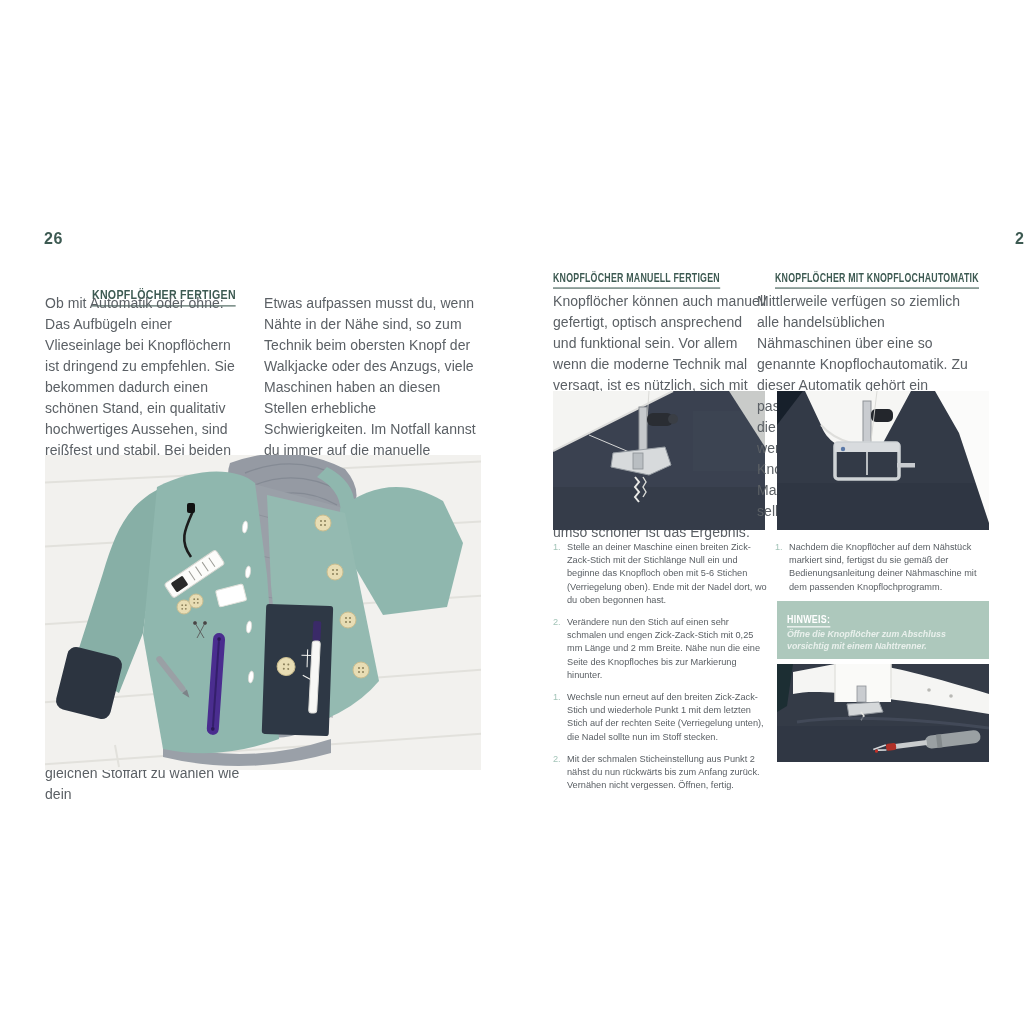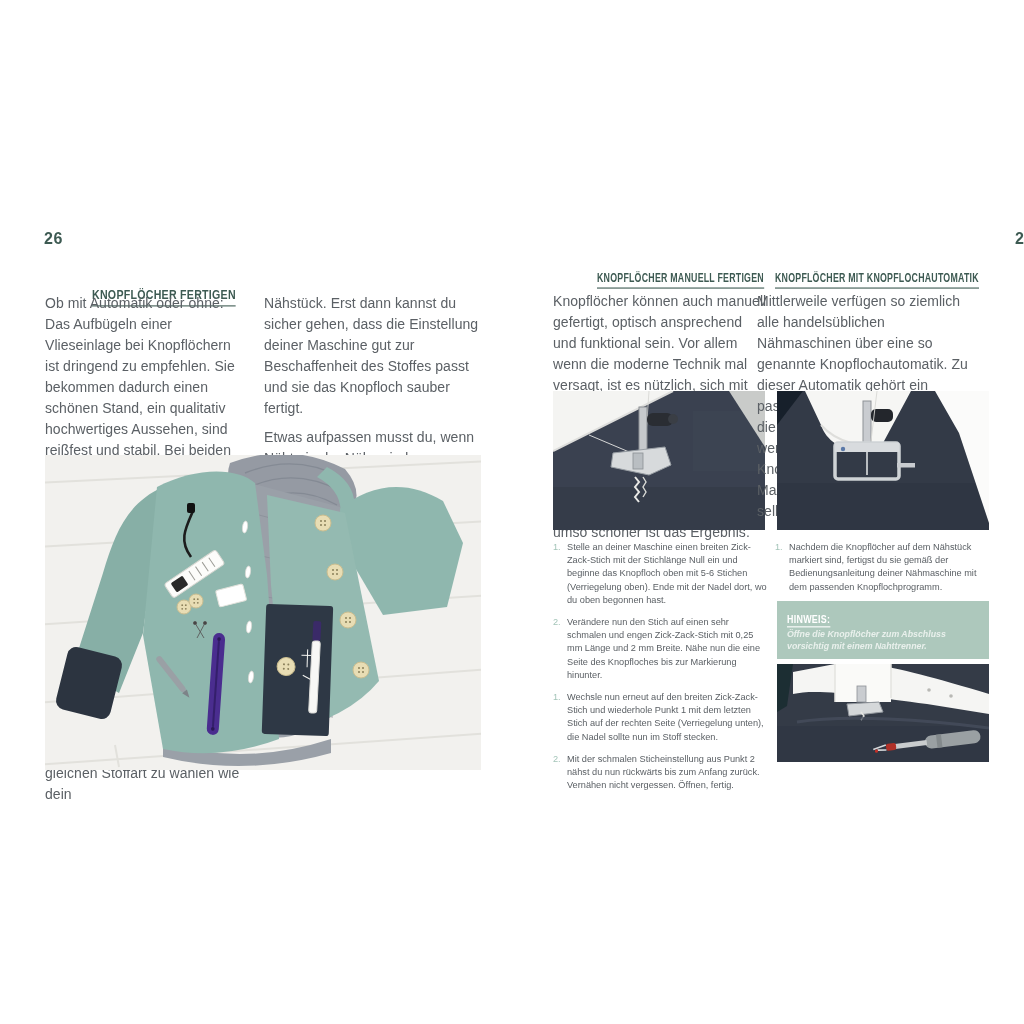--- a/index.html
+++ b/index.html
@@ -74,21 +74,20 @@
   <div class="abs" style="left:45px; top:284px;padding-left:47px;">
     <span class="heading lg">KNOPFLÖCHER FERTIGEN</span>
   </div>
 
   <div class="abs body-col" style="left:45px; top:293px; width:203px;">
     <p>Ob mit Automatik oder ohne: Das Aufbügeln einer Vlieseinlage bei Knopflöchern ist dringend zu empfehlen. Sie bekommen dadurch einen schönen Stand, ein qualitativ hochwertiges Aussehen, sind reißfest und stabil. Bei beiden Varianten sind Handmaß, Stecknadeln und Trickmarker erforderlich. Bevor es ans Nähen geht, musst du die Knopflöcher auf dem Nähstück markieren. Den Durchmesser des Knopfes ermittelst du anhand deines Nähfußschlittens oder ebenfalls mit dem Handmaß.</p>
     <p>Führe bei beiden Varianten eine Probe auf einem separaten Stoffstück durch. Es ist sinnvoll, das Probestück aus der gleichen Stoffart zu wählen wie dein</p>
   </div>
 
   <div class="abs body-col" style="left:264px; top:293px; width:218px;">
-    <p>Nähstück. Erst dann kannst du sicher gehen, dass die Einstellung deiner Maschine gut zur Beschaffenheit des Stoffes passt und sie das Knopfloch sauber fertigt.</p>
     <p>Etwas aufpassen musst du, wenn Nähte in der Nähe sind, so zum Technik beim obersten Knopf der Walkjacke oder des Anzugs, viele Maschinen haben an diesen Stellen erhebliche Schwierigkeiten. Im Notfall kannst du immer auf die manuelle Fertigung des Knopfloches ausweichen.</p>
   </div>
 
   <svg class="abs photo" style="left:45px; top:455px;" width="436" height="315" viewBox="0 0 436 315">
     <rect width="436" height="315" fill="#f2f1ee"></rect>
 
     <g stroke="#e2e1dc" stroke-width="2">
       <line x1="-10" y1="28" x2="446" y2="6"></line>
       <line x1="-10" y1="92" x2="446" y2="66"></line>
       <line x1="-10" y1="170" x2="446" y2="140"></line>
@@ -235,21 +234,21 @@
         <line x1="258" y1="220" x2="266" y2="224"></line>
       </g>
     </g>
 
     <g transform="rotate(3 270 212)">
       <rect x="266" y="166" width="8" height="20" rx="2" fill="#3a2a68"></rect>
       <rect x="266" y="186" width="8" height="72" rx="3" fill="#f8f8f6" stroke="#dcdcd8"></rect>
     </g>
   </svg>
 
-  <div class="abs" style="left:553px; top:267px;margin-left:44px;">
+  <div class="abs" style="left:553px; top:267px;">
     <span class="heading sm">KNOPFLÖCHER MANUELL FERTIGEN</span>
   </div>
   <div class="abs body-col" style="left:553px; top:291px; width:214px;">
     <p>Knopflöcher können auch manuell gefertigt, optisch ansprechend und funktional sein. Vor allem wenn die moderne Technik mal versagt, ist es nützlich, sich mit einem manuell gefertigten Knopfloch helfen zu können. Dafür ist es sinnvoll, ein paar Einstellungen zu kennen und zu beachten. Grundsätzlich gilt, arbeite langsam und sorgfältig, umso schöner ist das Ergebnis.</p>
   </div>
 
   <svg class="abs photo" style="left:553px; top:391px;" width="212" height="139" viewBox="0 0 212 139">
     <rect width="212" height="139" fill="var(--fabric-navy,#3a4150)"></rect>
     <rect x="0" y="96" width="212" height="43" fill="#353c49"></rect>
     <rect x="140" y="20" width="72" height="60" fill="#3e4654" opacity="0.6"></rect>

